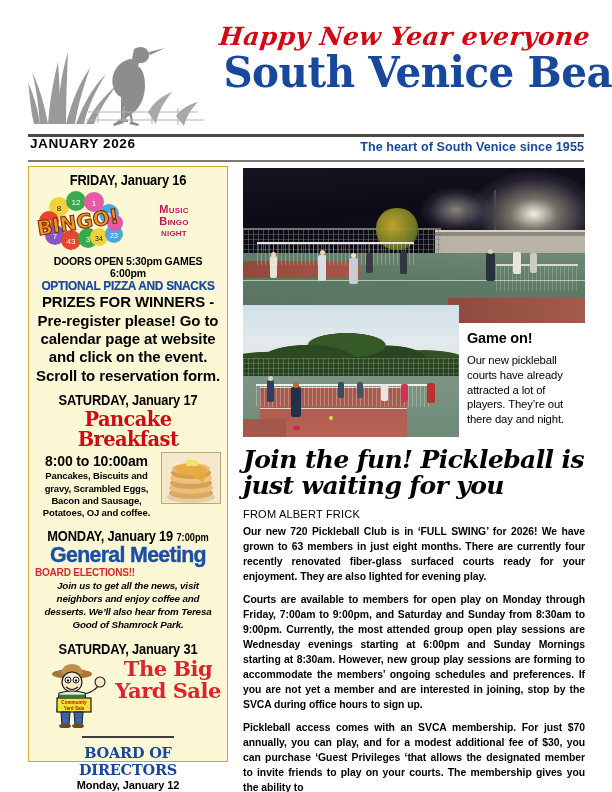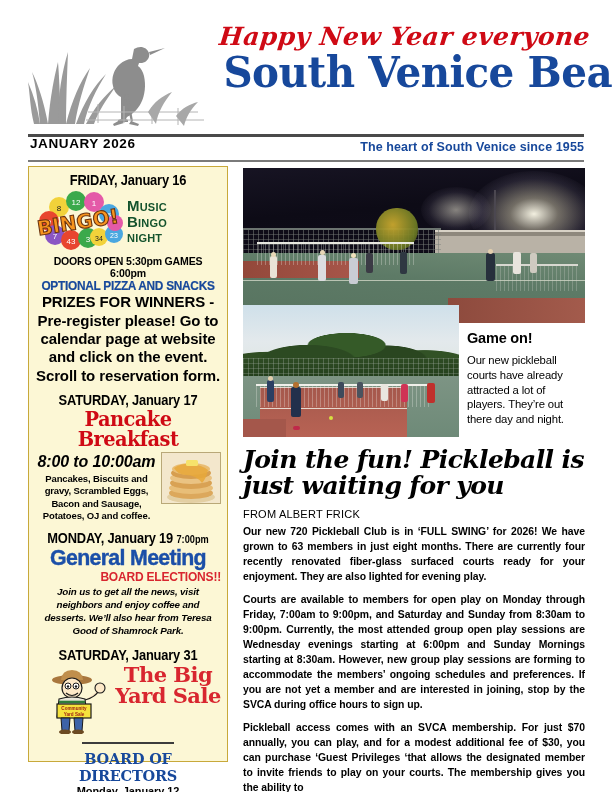--- a/index.html
+++ b/index.html
@@ -26,41 +26,41 @@
   
   .events{position:absolute;left:28px;top:166px;width:200px;height:596px;
     background:#fcf7d5;border:1px solid #c8a93a;box-sizing:border-box;padding:6px 6px 0 6px;}
   .ev{position:relative;}
   .ev-date{font-family:"Liberation Sans",sans-serif;font-weight:bold;font-size:14px;
     text-align:center;letter-spacing:-.2px;color:#000;line-height:1.1;
     transform:scaleX(.92);}
   .ev-date .time{font-size:10px;font-weight:bold;letter-spacing:0;}
   .bingo-row{display:flex;align-items:center;margin-top:2px;}
   .bingo-art{width:92px;height:62px;flex:0 0 92px;position:relative;}
-  .bingo-title{flex:1;font-family:"Liberation Sans",sans-serif;
-    font-weight:bold;color:#14532d;font-size:15px;line-height:1.05;letter-spacing:.2px;}
+  .bingo-title{flex:1;text-align:center;font-family:"Liberation Sans",sans-serif;
+    font-weight:bold;color:#be185d;font-size:11px;line-height:1.05;letter-spacing:.2px;}
   .bingo-title span{display:block;}
   .small-caps{font-variant:small-caps;}
   .ev-line1{font-weight:bold;font-size:11px;text-align:center;margin-top:3px;letter-spacing:-.2px;transform:scaleX(.96);}
   .ev-line2{font-weight:bold;font-size:12.5px;text-align:center;color:#17489b;letter-spacing:-.3px;
     -webkit-text-stroke:.2px #17489b;transform:scaleX(.95);}
   .ev-small{font-weight:bold;font-size:15px;text-align:center;line-height:1.22;letter-spacing:-.1px;}
 
   .pancake-title{font-family:"DejaVu Serif",serif;font-weight:bold;font-size:20px;color:#cf0a15;
     text-align:center;line-height:1;margin-top:1px;letter-spacing:-.6px;transform:scaleX(.97);}
   .pancake-row{display:flex;margin-top:3px;align-items:flex-start;}
   .pancake-txt{flex:1;font-weight:bold;font-size:9.5px;line-height:1.3;text-align:center;letter-spacing:-.15px;}
-  .pancake-txt .t1{font-size:16px;font-style:italic;}
+  .pancake-txt .t1{font-size:14px;}
   .pancake-art{width:58px;height:50px;flex:0 0 58px;margin-left:3px;border:1px solid #b9a878;
     position:relative;overflow:hidden;background:#efe0c2;}
 
   .gm-title{font-family:"Liberation Sans",sans-serif;font-weight:bold;font-size:22px;
     color:#1b4fa8;text-align:center;line-height:1;margin-top:0px;letter-spacing:-.7px;
     -webkit-text-stroke:.4px #1b4fa8;transform:scaleX(.97);}
-  .gm-sub{font-weight:bold;font-size:12px;color:#d8262f;text-align:right;letter-spacing:-.2px;margin-top:1px;}
+  .gm-sub{font-weight:bold;font-size:10px;color:#d8262f;text-align:left;letter-spacing:-.2px;margin-top:1px;}
   .gm-body{font-style:italic;font-weight:bold;font-size:9.8px;line-height:1.32;text-align:center;
     margin-top:2px;letter-spacing:-.15px;}
 
   .ys-row{display:flex;align-items:flex-start;margin-top:1px;}
   .ys-art{width:80px;height:70px;flex:0 0 80px;position:relative;}
   .ys-title{flex:1;text-align:center;font-family:"DejaVu Serif",serif;font-weight:bold;
     color:#d8262f;font-size:21px;line-height:1.02;letter-spacing:-.5px;}
   .ys-title span{display:block;}
   .ys-time{font-weight:bold;font-size:12px;text-align:center;color:#000;margin-top:3px;letter-spacing:.3px;}
 

